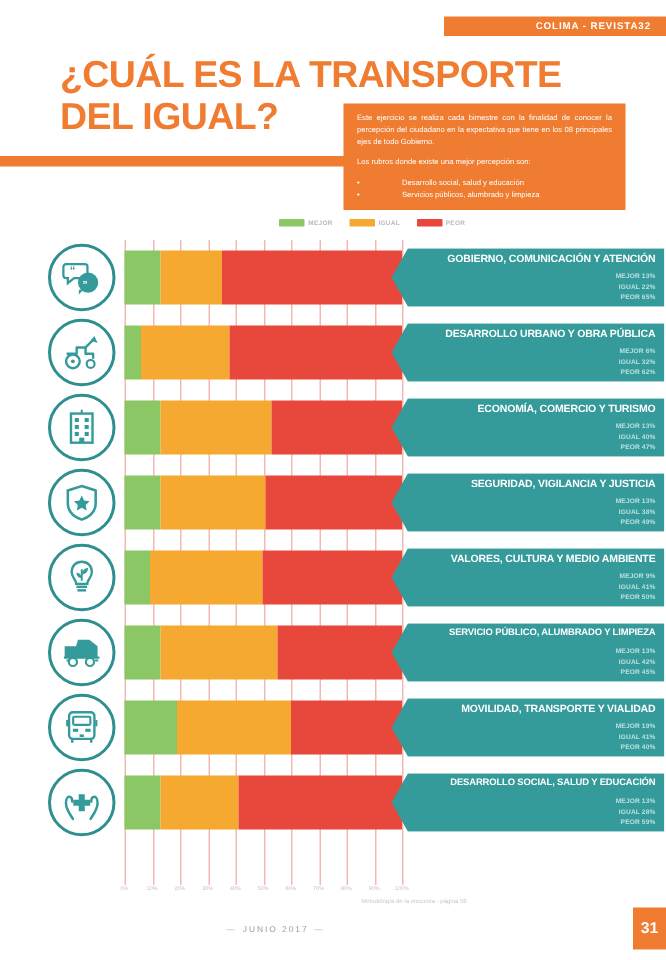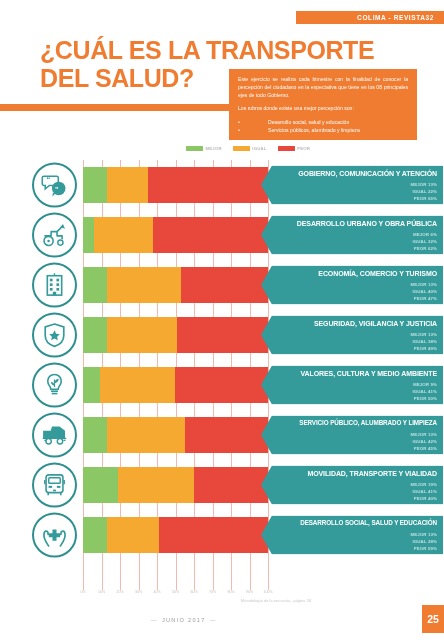--- a/index.html
+++ b/index.html
@@ -198,21 +198,21 @@
 </style>
 </head>
 <body>
 
 <div id="page">
 
   <div class="mag-badge">COLIMA - REVISTA32</div>
 
   <div class="title-block">
     <div class="title-line">¿CUÁL ES LA TRANSPORTE</div>
-    <div class="title-line">DEL SALUD?</div>
+    <div class="title-line">DEL IGUAL?</div>
   </div>
   <div class="orange-rule"></div>
 
   <div class="intro-box">
     <div class="intro-p">Este ejercicio se realiza cada bimestre con la finalidad de conocer la percepción del ciudadano en la expectativa que tiene en los 08 principales ejes de todo Gobierno.</div>
     <div class="intro-p">Los rubros donde existe una mejor percepción son:</div>
     <ul class="intro-list">
       <li>
         <span class="bullet">•</span>
         <span>Desarrollo social, salud y educación</span>
@@ -475,14 +475,14 @@
       <div class="axis-tick" style="left: 100%;">100%</div>
     </div>
   <div class="footnote">Metodología de la encuesta - página 58</div>
 
   <div class="footer-date">
     <span class="dash">—</span>
     <span>JUNIO 2017</span>
     <span class="dash">—</span>
   </div>
 
-  <div class="page-num">25</div>
+  <div class="page-num">31</div>
 </div>
 
 </body></html>

